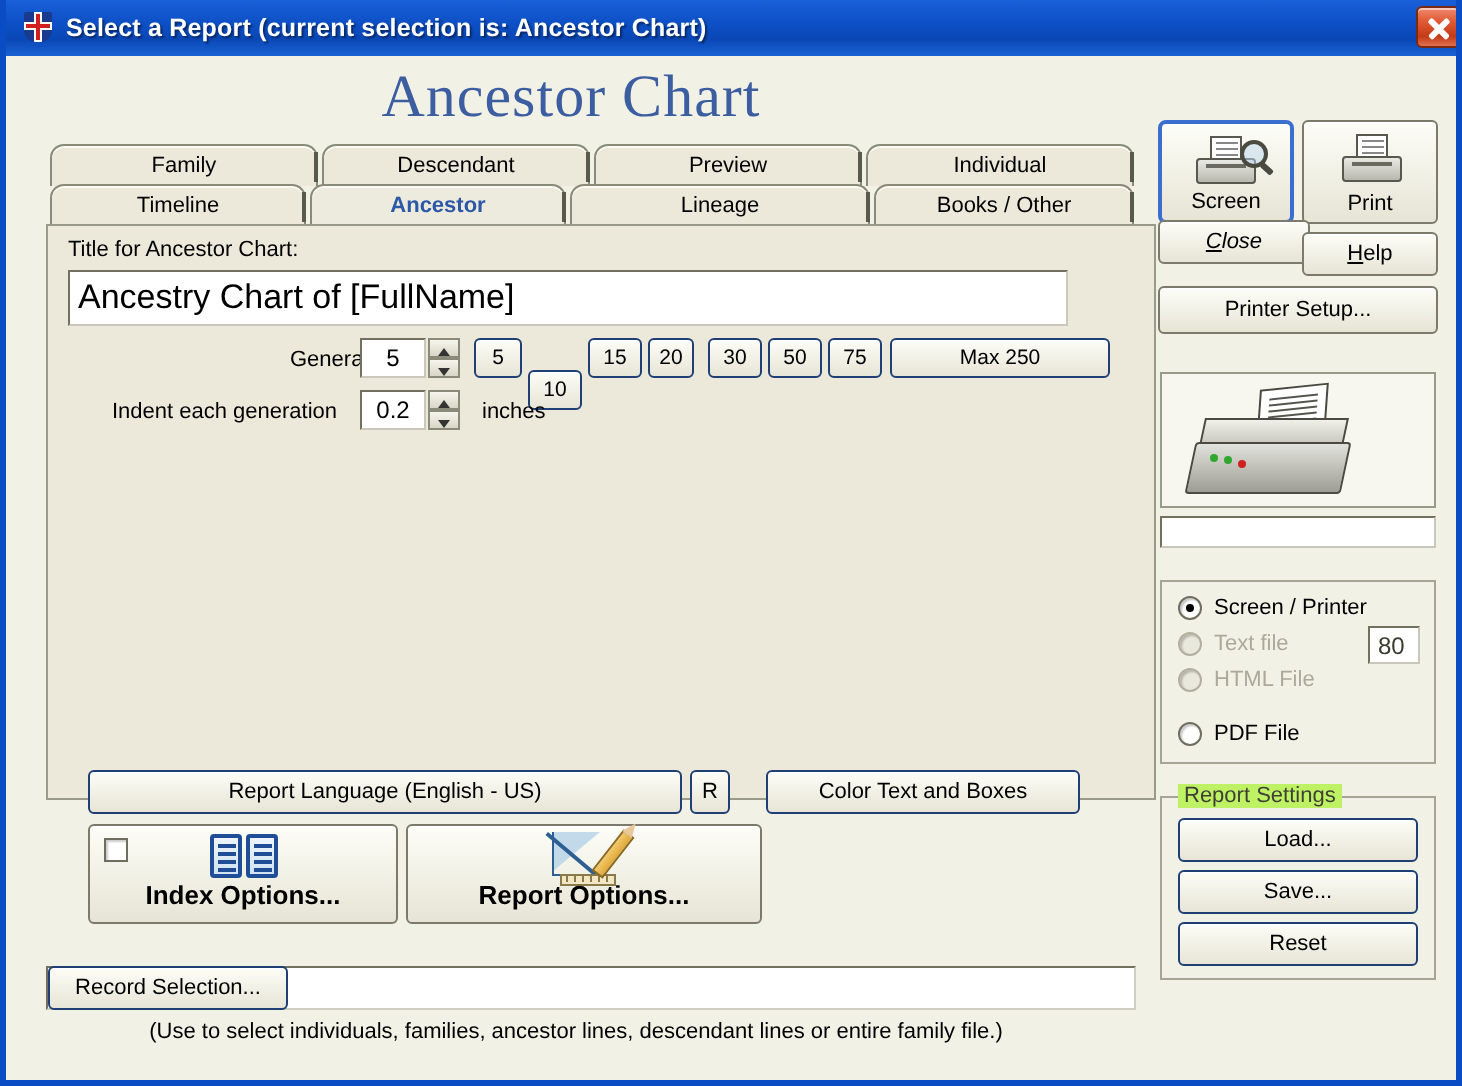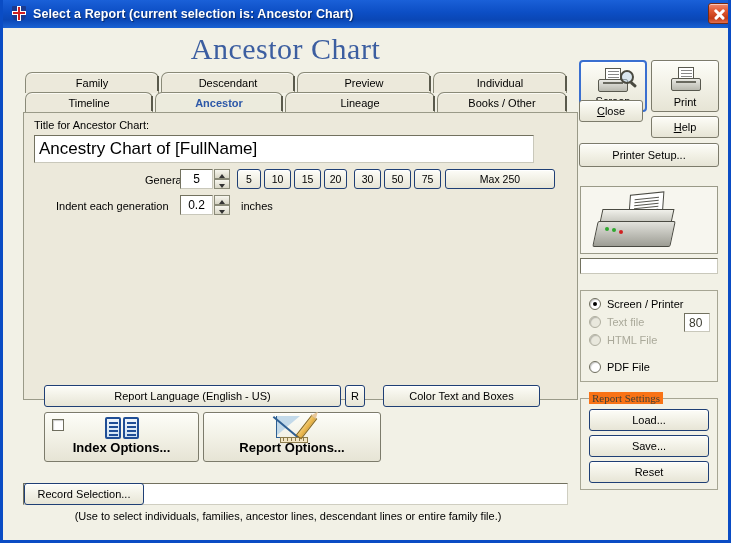--- a/index.html
+++ b/index.html
@@ -303,25 +303,24 @@
   .rlabel.dis { color: #aaa99a; }
 
   
   .groupbox {
     position: absolute;
     border: 1px solid #a6a593;
   }
   .gtitle {
     position: absolute;
     top: -7px; left: 8px;
-    background: #f97316;
+    background: #bef264;
     padding: 0 3px;
     font-size: 11px;
     color: #3f3f35;
-    font-family: Liberation Serif, serif;
   }
 
   
   .cbox {
     position: absolute;
     width: 12px; height: 12px;
     background: #fff;
     border: 1px solid #6f6e5e;
     box-shadow: inset 1px 1px 1px rgba(0,0,0,.2);
     cursor: pointer;
@@ -481,21 +480,21 @@
       <div class="spin" style="left:190px;top:56px;">
         <div class="up">
             <i></i>
           </div>
         <div class="dn">
             <i></i>
           </div>
       </div>
 
       <div class="btn small" style="left:213px;top:56px;width:24px;height:20px;">5</div>
-      <div class="btn small" style="left:240px;top:56px;width:27px;height:20px;text-align:right;">10</div>
+      <div class="btn small" style="left:240px;top:72px;width:27px;height:20px;text-align:right;">10</div>
       <div class="btn small" style="left:270px;top:56px;width:27px;height:20px;">15</div>
       <div class="btn small" style="left:300px;top:56px;width:23px;height:20px;">20</div>
       <div class="btn small" style="left:330px;top:56px;width:27px;height:20px;">30</div>
       <div class="btn small" style="left:360px;top:56px;width:27px;height:20px;">50</div>
       <div class="btn small" style="left:390px;top:56px;width:27px;height:20px;">75</div>
       <div class="btn small" style="left:421px;top:56px;width:110px;height:20px;">Max 250</div>
 
       <div class="fld-label" style="left:32px;top:87px;">Indent each generation</div>
       <div class="txtbox" style="left:156px;top:82px;width:33px;height:20px;font-size:12px;justify-content:center;">0.2</div>
       <div class="spin" style="left:190px;top:82px;">
@@ -522,21 +521,21 @@
 
     <div class="bigbtn" style="left:648px;top:32px;width:68px;height:52px;">
       <div class="printer" style="left:19px;top:6px;width:32px;height:24px;">
         <div class="paper"></div>
           <div class="body"></div>
           <div class="slot"></div>
       </div>
       <div class="cap">Print</div>
     </div>
 
-    <div class="bigbtn" style="left:576px;top:72px;width:64px;height:22px;">
+    <div class="bigbtn" style="left:576px;top:82px;width:76px;height:22px;font-style:italic;">
       <div class="cap" style="bottom:4px;"><u>C</u>lose</div>
     </div>
     <div class="bigbtn" style="left:648px;top:88px;width:68px;height:22px;">
       <div class="cap" style="bottom:4px;"><u>H</u>elp</div>
     </div>
     <div class="bigbtn" style="left:576px;top:115px;width:140px;height:24px;">
       <div class="cap" style="bottom:5px;">Printer Setup...</div>
     </div>
 
     <div id="printer-pic" style="left:577px;top:158px;width:138px;height:68px;">

